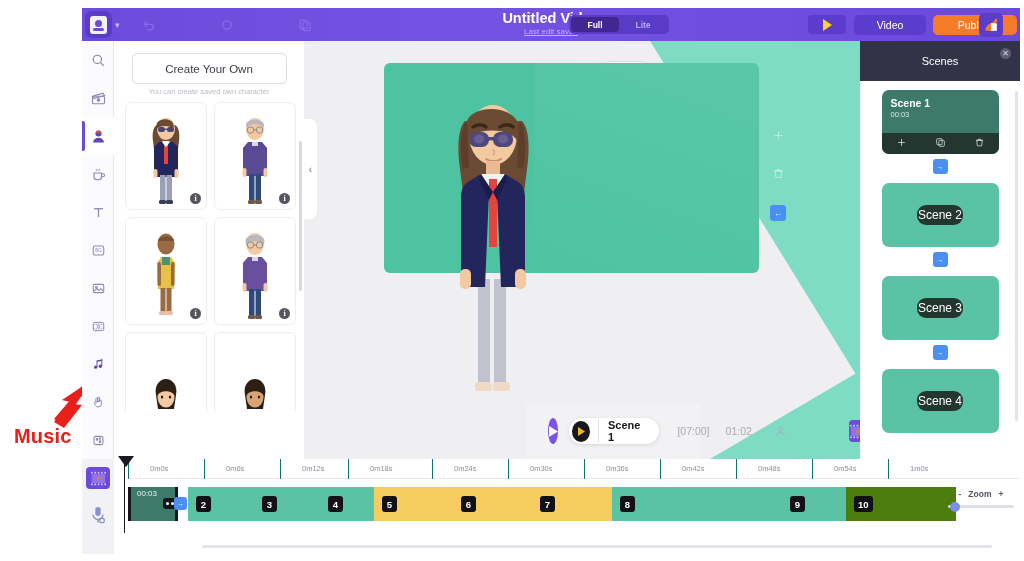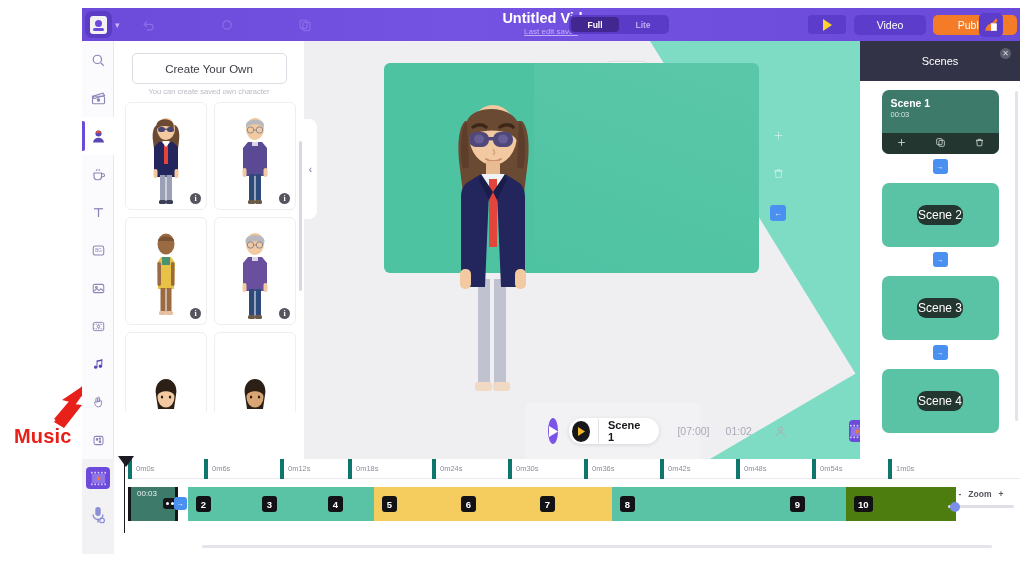--- a/index.html
+++ b/index.html
@@ -144,21 +144,21 @@
     border-radius:0 0 7px 7px; display:flex; align-items:center; justify-content:space-around;
     color:#cfd8d4; font-size:10px;}
   .sc-pill{ background:#23362f; color:#fff; font-size:12px; padding:3px 1px; border-radius:9px; }
   .trans-btn{ margin:5px auto; width:15px; height:15px; border-radius:3px; background:#4a90f0;
     display:flex; align-items:center; justify-content:center; color:#fff; font-size:7px; }
   .scenes-scroll{ position:absolute; right:2px; top:50px; width:3px; height:330px; background:#e2e2ea; border-radius:2px;}
 
   
   .timeline{ position:absolute; left:32px; bottom:0; right:0; height:95px; background:#fff;}
   .ruler{ position:relative; margin-left:14px; height:20px; border-bottom:1px solid #e9e9ef; }
-  .tick{ position:absolute; top:0; height:20px; border-left:4px solid #0f766e; padding-left:4px;
+  .tick{ position:absolute; top:0; height:20px; border-left:1px solid #0f766e; padding-left:21px;
     font-size:7.5px; color:#8e8e9c; line-height:20px; }
   .playhead{ position:absolute; left:10px; top:-2px; width:0; height:76px; border-left:1.5px solid #1a1a22; }
   .playhead:before{ content:""; position:absolute; left:-7.5px; top:-1px; width:0;height:0;
     border-left:8px solid transparent;border-right:8px solid transparent;border-top:11px solid #1a1a22;}
   .track{ position:absolute; left:14px; top:28px; height:34px; display:flex; }
   .clip{ height:34px; position:relative; display:flex; align-items:center; }
   .clip-num{ position:absolute; left:8px; top:9px; min-width:15px; height:16px; padding:0 4px;
     background:#111116; color:#fff; font-size:9.5px; font-weight:700; border-radius:3px;
     display:flex; align-items:center; justify-content:center;}
   .clip.sel{ background:#3d7a6a; border-left:3px solid #15151a; border-right:3px solid #15151a;}

